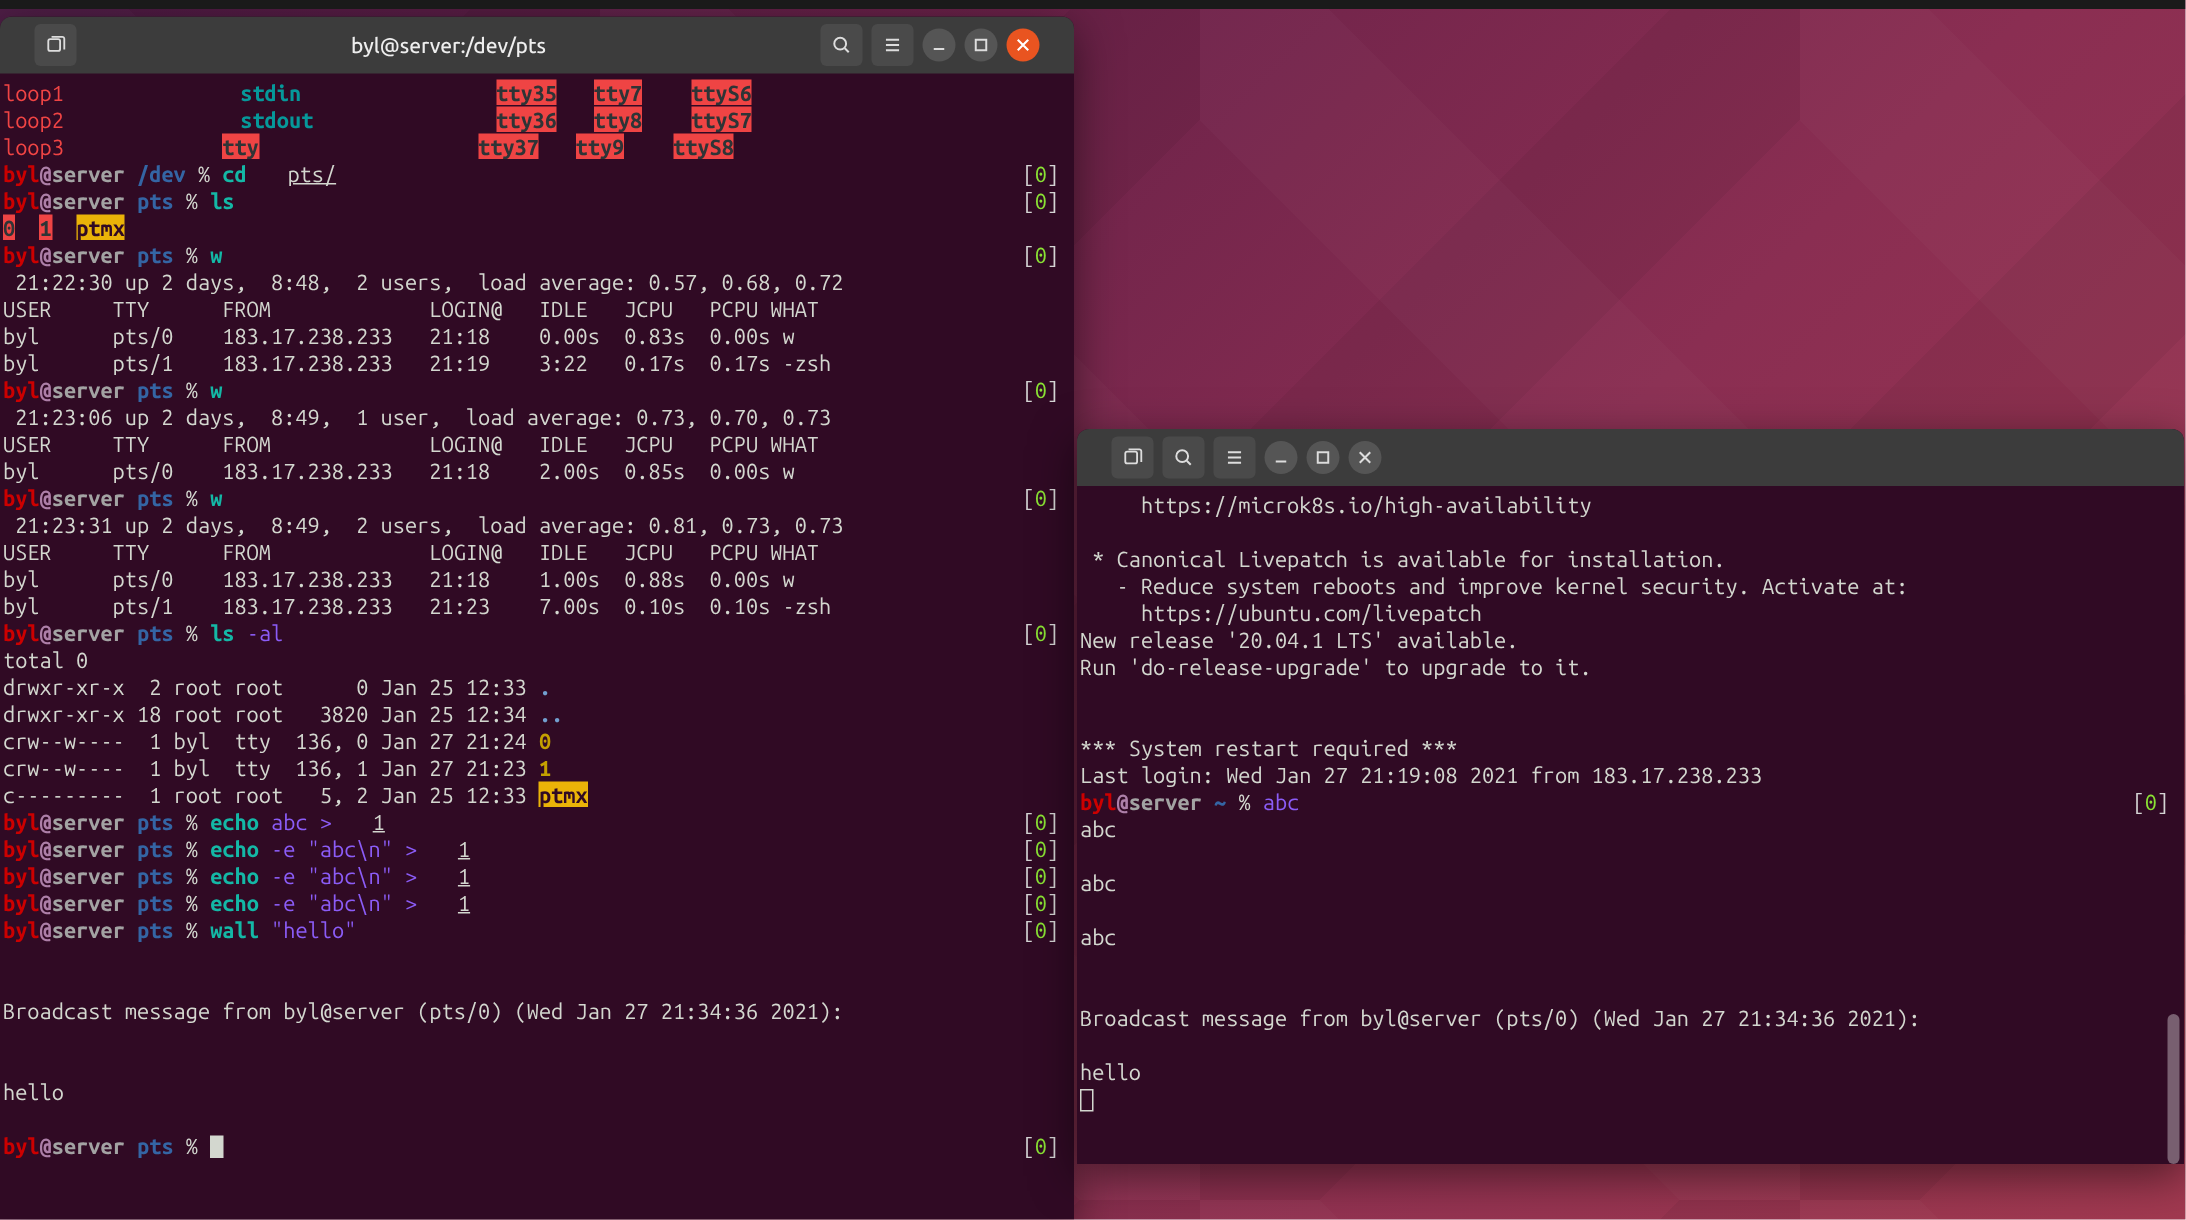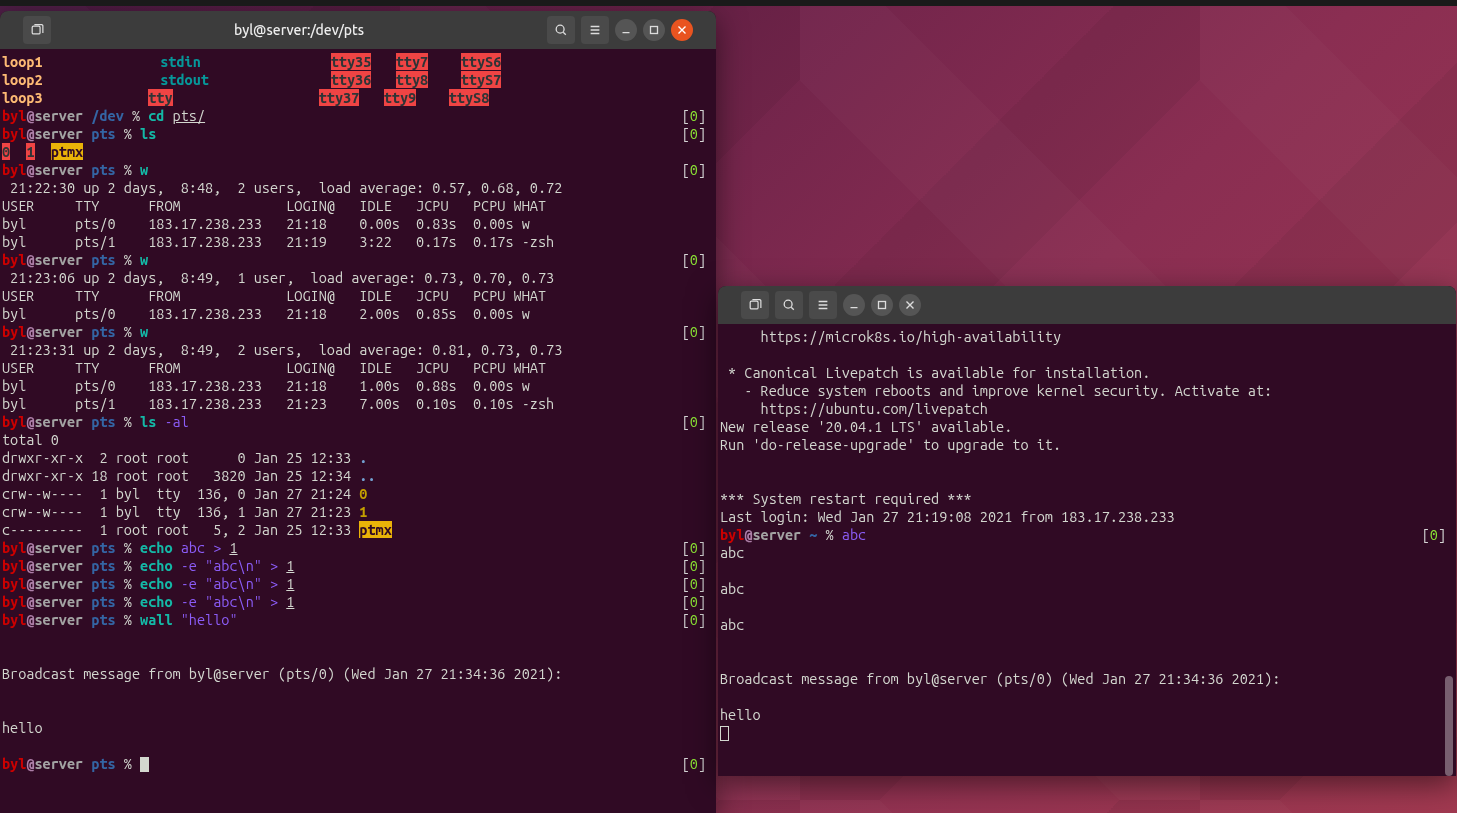--- a/index.html
+++ b/index.html
@@ -76,24 +76,24 @@
 .ret { color: #d4d4d4; padding-right: 8px;}
 .ret .zero{ color:#8ae234;}
 
 .p-user { color: #cc0000; font-weight: bold; }
 .p-at   { color: #ad7fa8; font-weight: bold; }
 .p-host { color: #a3a3a3; font-weight: bold; }
 .p-path { color: #3465a4; font-weight: bold; }
 .p-pct  { color: #d3d7cf; }
 .cmd    { color: #14b8a6; font-weight: bold;}
 .arg    { color: #8b5cf6; }
-.ul     { text-decoration: underline; color:#d3d7cf;}
+.ul     { text-decoration: underline; color:#d3d7cf;margin-left:19px;}
 .hl-tty { background: #ef4444; color:#2e3436; font-weight:bold;}
 .hl-std { color: #06989a; font-weight:bold;margin-left:12px;}
-.hl-loop{ color: #fdba74; font-weight:bold;}
+.hl-loop{ color: #ef4444; font-weight:normal;}
 .hl-ptmx{ background: #eab308; color:#300a24; font-weight:bold;}
 .out    { color: #d3d7cf;}
 .dot    { color:#729fcf; font-weight:bold;}
 .num-pt { color:#c4a000; font-weight:bold;}
 .cursor-block{ display:inline-block; width:9px; height:15px; background:#d3d7cf; vertical-align:text-bottom;}
 .cursor-outline{ display:inline-block; width:9px; height:15px; border:1px solid #d3d7cf; vertical-align:text-bottom;}
 .scrollbar{
   position:absolute; right:2px; top:40px; bottom:2px; width:10px;
 }
 .scroll-thumb{

